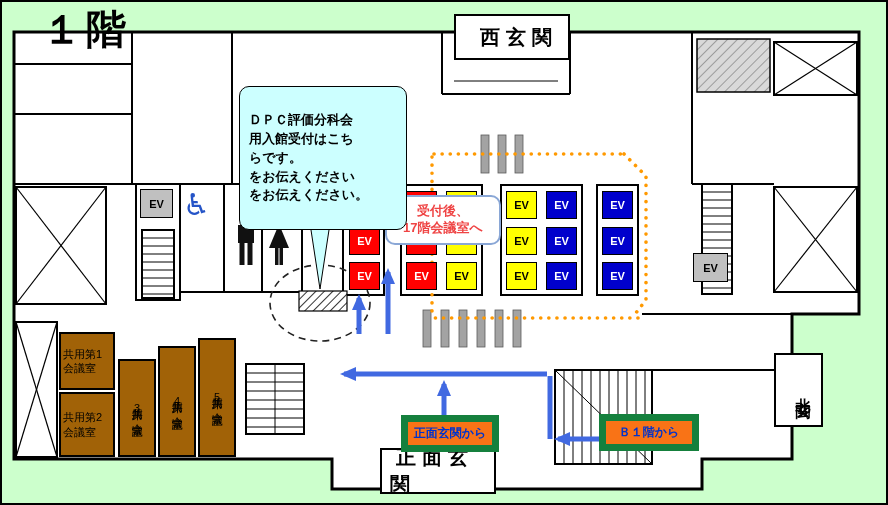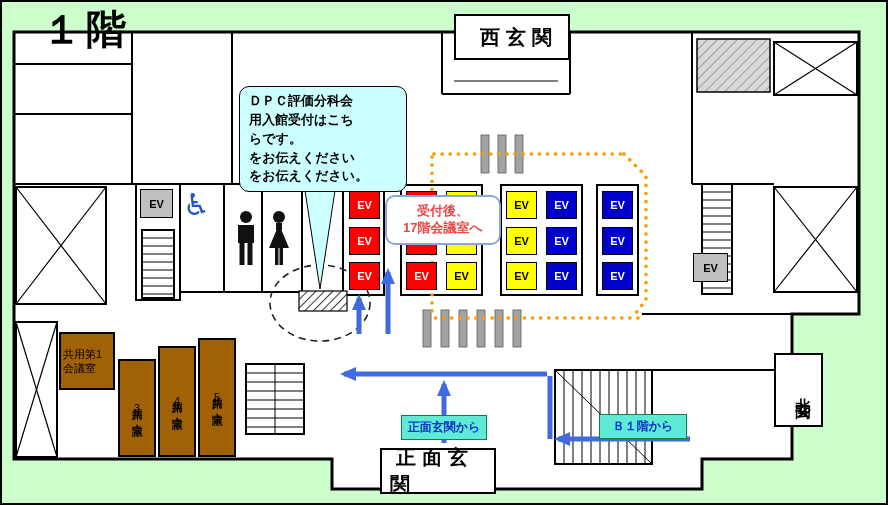--- a/index.html
+++ b/index.html
@@ -6,29 +6,29 @@
   .stage{
     position:relative;width:888px;height:505px;box-sizing:border-box;
     background:#ccffcc;border:2px solid #000;overflow:hidden;
     font-family:"Liberation Sans","DejaVu Sans",sans-serif;color:#000;
   }
   .plan{position:absolute;left:0;top:0;}
   .t-title{position:absolute;left:40px;top:0;font-size:40px;font-weight:bold;letter-spacing:4px;}
   .ent{position:absolute;background:#fff;border:2px solid #000;display:flex;align-items:center;justify-content:center;font-size:20px;font-weight:600;padding-left:8px;}
   .ent.h{letter-spacing:6px;text-indent:6px;}
   .ent.v{writing-mode:vertical-rl;text-orientation:upright;font-size:15px;letter-spacing:3px;}
-  .rlabel{position:absolute;background:#5eead4;border:1px solid #15803d;color:#0033cc;font-weight:bold;font-size:12px;display:flex;align-items:center;justify-content:center;z-index:5;}
+  .rlabel{position:absolute;background:#f97316;border:7px solid #15803d;color:#0033cc;font-weight:bold;font-size:12px;display:flex;align-items:center;justify-content:center;z-index:5;}
   .room{position:absolute;background:#a16207;border:2px solid #000;font-size:11px;display:flex;align-items:center;justify-content:center;line-height:1.3;padding:2px;box-sizing:border-box;}
   .room.v{writing-mode:vertical-rl;text-orientation:upright;letter-spacing:1px;}
   .ev{position:absolute;width:31px;height:28px;border:1px solid #000;display:flex;align-items:center;justify-content:center;font-weight:bold;font-size:11px;box-sizing:border-box;z-index:3;}
   .ev-red{background:#ff0000;color:#fff;}
   .ev-yellow{background:#ffff00;color:#000;}
   .ev-blue{background:#0000cc;color:#fff;}
   .ev-gray{background:#c0c0c0;color:#000;}
-  .callout{position:absolute;background:#ccffff;border:1.5px solid #000;border-radius:10px;padding:5px 9px;font-size:13px;font-weight:bold;line-height:1.45;z-index:6;}
+  .callout{position:absolute;background:#ccffff;border:1.5px solid #000;border-radius:10px;padding:24px 9px;font-size:13px;font-weight:bold;line-height:1.45;z-index:6;}
   .callout span{display:block;}
   .note{position:absolute;background:#fff;border:2px solid #8aa7d6;border-radius:10px;color:#ef4444;font-weight:bold;font-size:13px;display:flex;flex-direction:column;align-items:center;justify-content:center;line-height:1.3;text-align:center;z-index:6;}
   .wc{position:absolute;font-size:30px;color:#2554c7;line-height:1;z-index:3;}
   .person{position:absolute;z-index:3;}
 </style>
 </head>
 <body>
 
 <div class="stage">
 
@@ -137,20 +137,21 @@
     </g>
   </svg>
 
   <div class="t-title">１階</div>
 
   <div class="ent h" style="left:452px;top:12px;width:104px;height:42px;">西玄関</div>
   <div class="ent h" style="left:378px;top:446px;width:104px;height:42px;">正面玄関</div>
   <div class="ent v" style="left:772px;top:351px;width:37px;height:70px;">北玄関</div>
 
   <div class="room" style="left:57px;top:330px;width:56px;height:58px;">共用第1会議室</div>
+  <div class="room" style="left:57px;top:390px;width:56px;height:65px;">共用第2会議室</div>
   <div class="room v" style="left:116px;top:357px;width:38px;height:98px;">共用第3会議室</div>
   <div class="room v" style="left:156px;top:344px;width:38px;height:111px;">共用第4会議室</div>
   <div class="room v" style="left:196px;top:336px;width:38px;height:119px;">共用第5会議室</div>
 
   <div class="ev ev-gray" style="left:138px;top:187px;width:33px;height:29px;">EV</div>
   <div class="ev ev-red" style="left:347px;top:189px;">EV</div>
   <div class="ev ev-red" style="left:347px;top:225px;">EV</div>
   <div class="ev ev-red" style="left:347px;top:260px;">EV</div>
   <div class="ev ev-red" style="left:404px;top:189px;">EV</div>
   <div class="ev ev-red" style="left:404px;top:225px;">EV</div>

